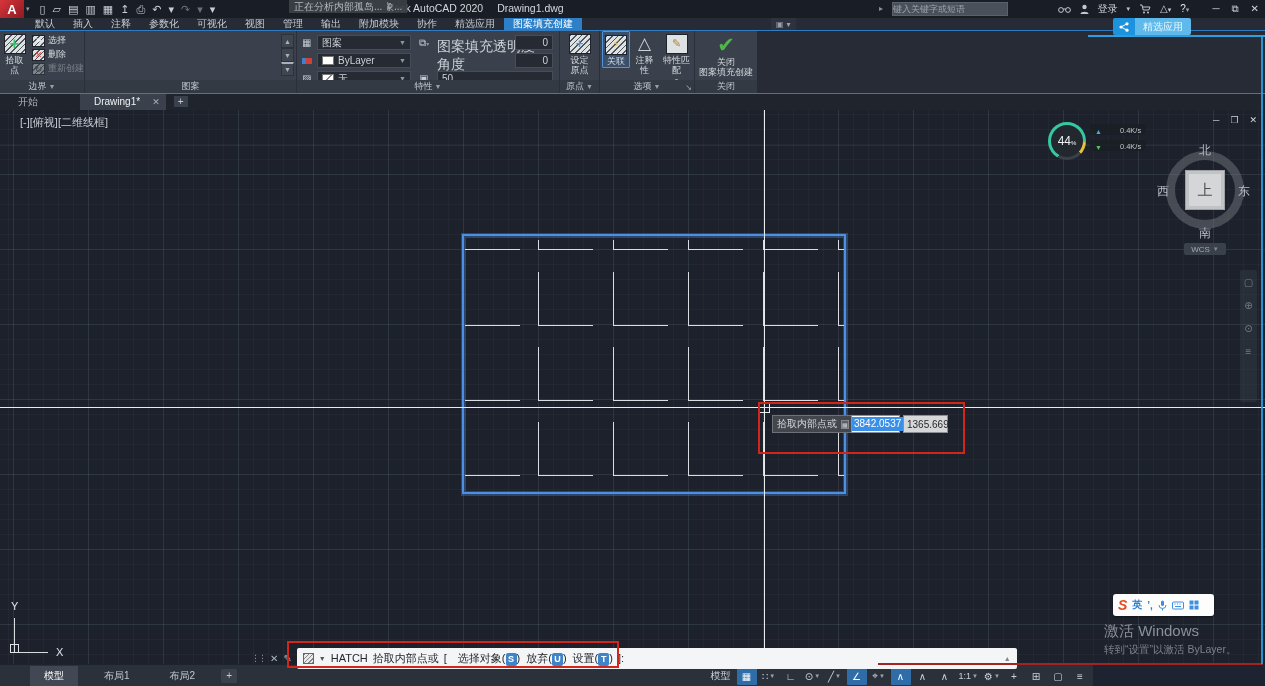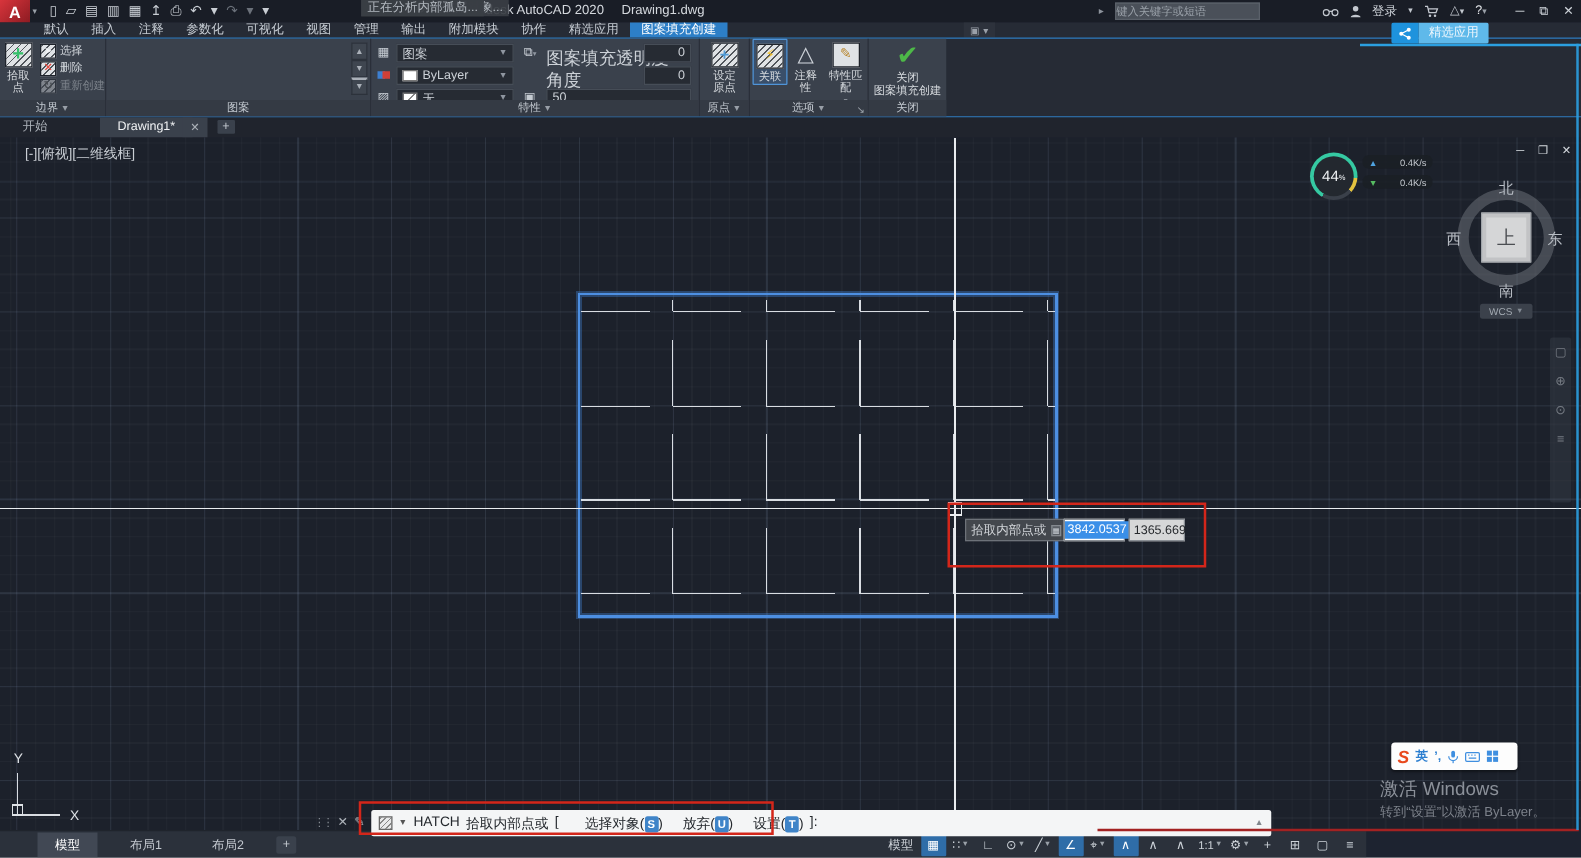--- a/index.html
+++ b/index.html
@@ -154,21 +154,21 @@
 .cmd-grip{color:#8a9098;font-size:9px;letter-spacing:-2px;margin-right:5px}
 .cmd-x{color:#aeb4bb;font-size:10px;margin-right:5px}
 .cmd-tool{color:#aeb4bb;font-size:10px;margin-right:5px}
 .cmd-input{width:720px;height:21px;background:#f4f5f6;border-radius:2px;display:flex;align-items:center;
   padding:0 6px;gap:5px;color:#24282d;font-size:11px;white-space:nowrap}
 .cmd-hatch{width:11px;height:11px;border:1px solid #666;
   background-image:repeating-linear-gradient(135deg,#888 0 1px,transparent 1px 3px);background-color:#e8e9ea}
 .cmd-car{font-size:7px;color:#555}
 .okey{display:inline-block;min-width:11px;padding:0 2px;background:#3f84c8;color:#fff;border-radius:2px;
   font-size:9px;line-height:13px;text-align:center;font-weight:bold}
-.opt{margin-left:16px}
+.opt{margin-left:6px}
 .cmd-upbtn{margin-left:auto;font-size:7px;color:#81868c}
 
 
 .sogou{position:absolute;left:1113px;top:594px;width:101px;height:22px;background:#fdfdfd;border-radius:3px;
   box-shadow:0 1px 2px rgba(0,0,0,.4);display:flex;align-items:center;gap:5px;padding:0 5px;z-index:35}
 .sg-s{color:#e8491d;font-weight:bold;font-style:italic;font-size:14px}
 .sg-t{color:#2d7fd0;font-size:10px;font-weight:bold}
 .sogou svg{display:block}
 .wmark1{position:absolute;left:1104px;top:622px;font-size:15px;color:#8b9099;z-index:20}
 .wmark2{position:absolute;left:1104px;top:643px;font-size:10.5px;color:#7d828b;z-index:20}

